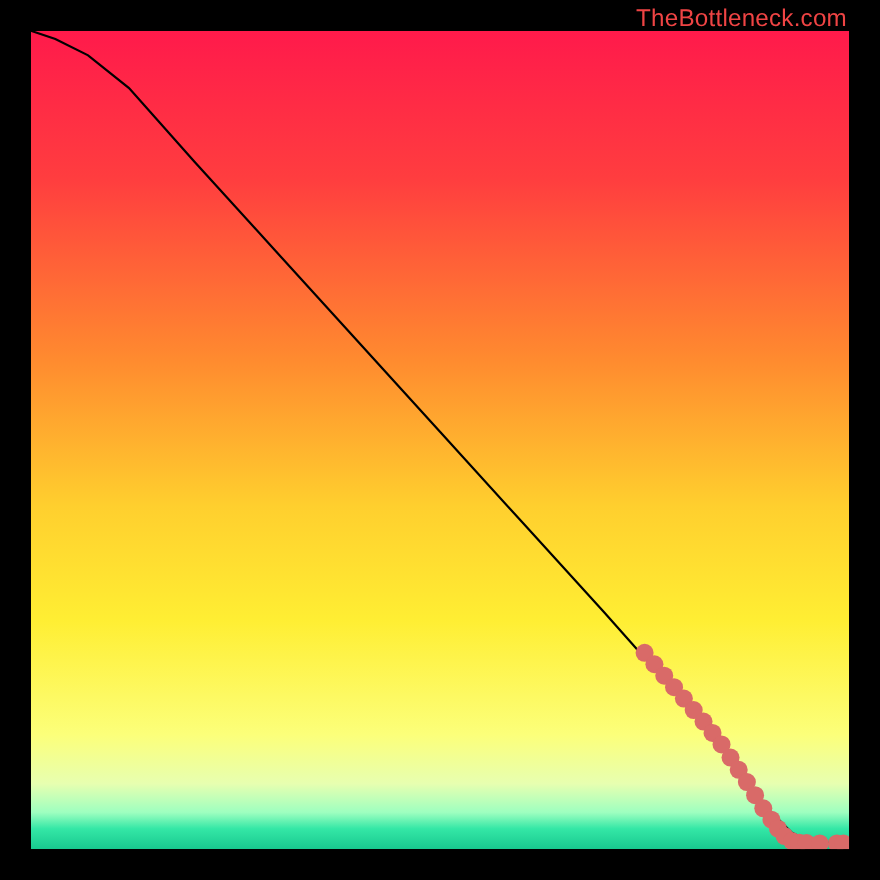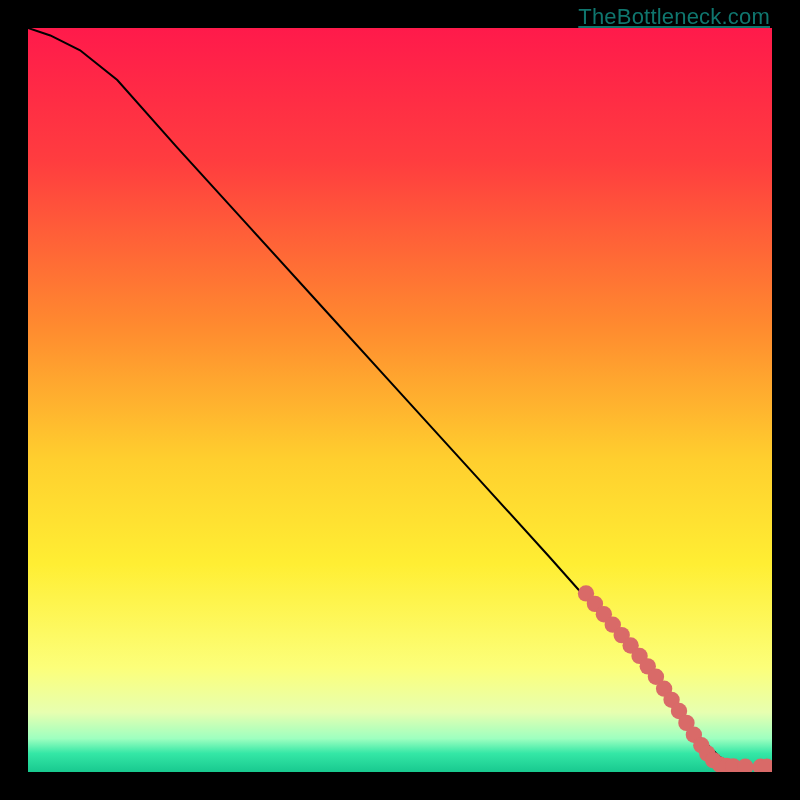--- a/index.html
+++ b/index.html
@@ -28,24 +28,23 @@
   .gradient {
     position: absolute;
     inset: 0;
   }
   .watermark {
     position: absolute;
     right: 30px;
     top: 4px;
     font-size: 22px;
     font-weight: 500;
-    color: #0f766e;
+    color: #ef4444;
     letter-spacing: 0.2px;
     font-family: Arial, sans-serif;
-    text-decoration: underline;
   }
   svg.curve {
     position: absolute;
     inset: 0;
   }
 </style>
 </head>
 <body>
 
 <div class="stage">

